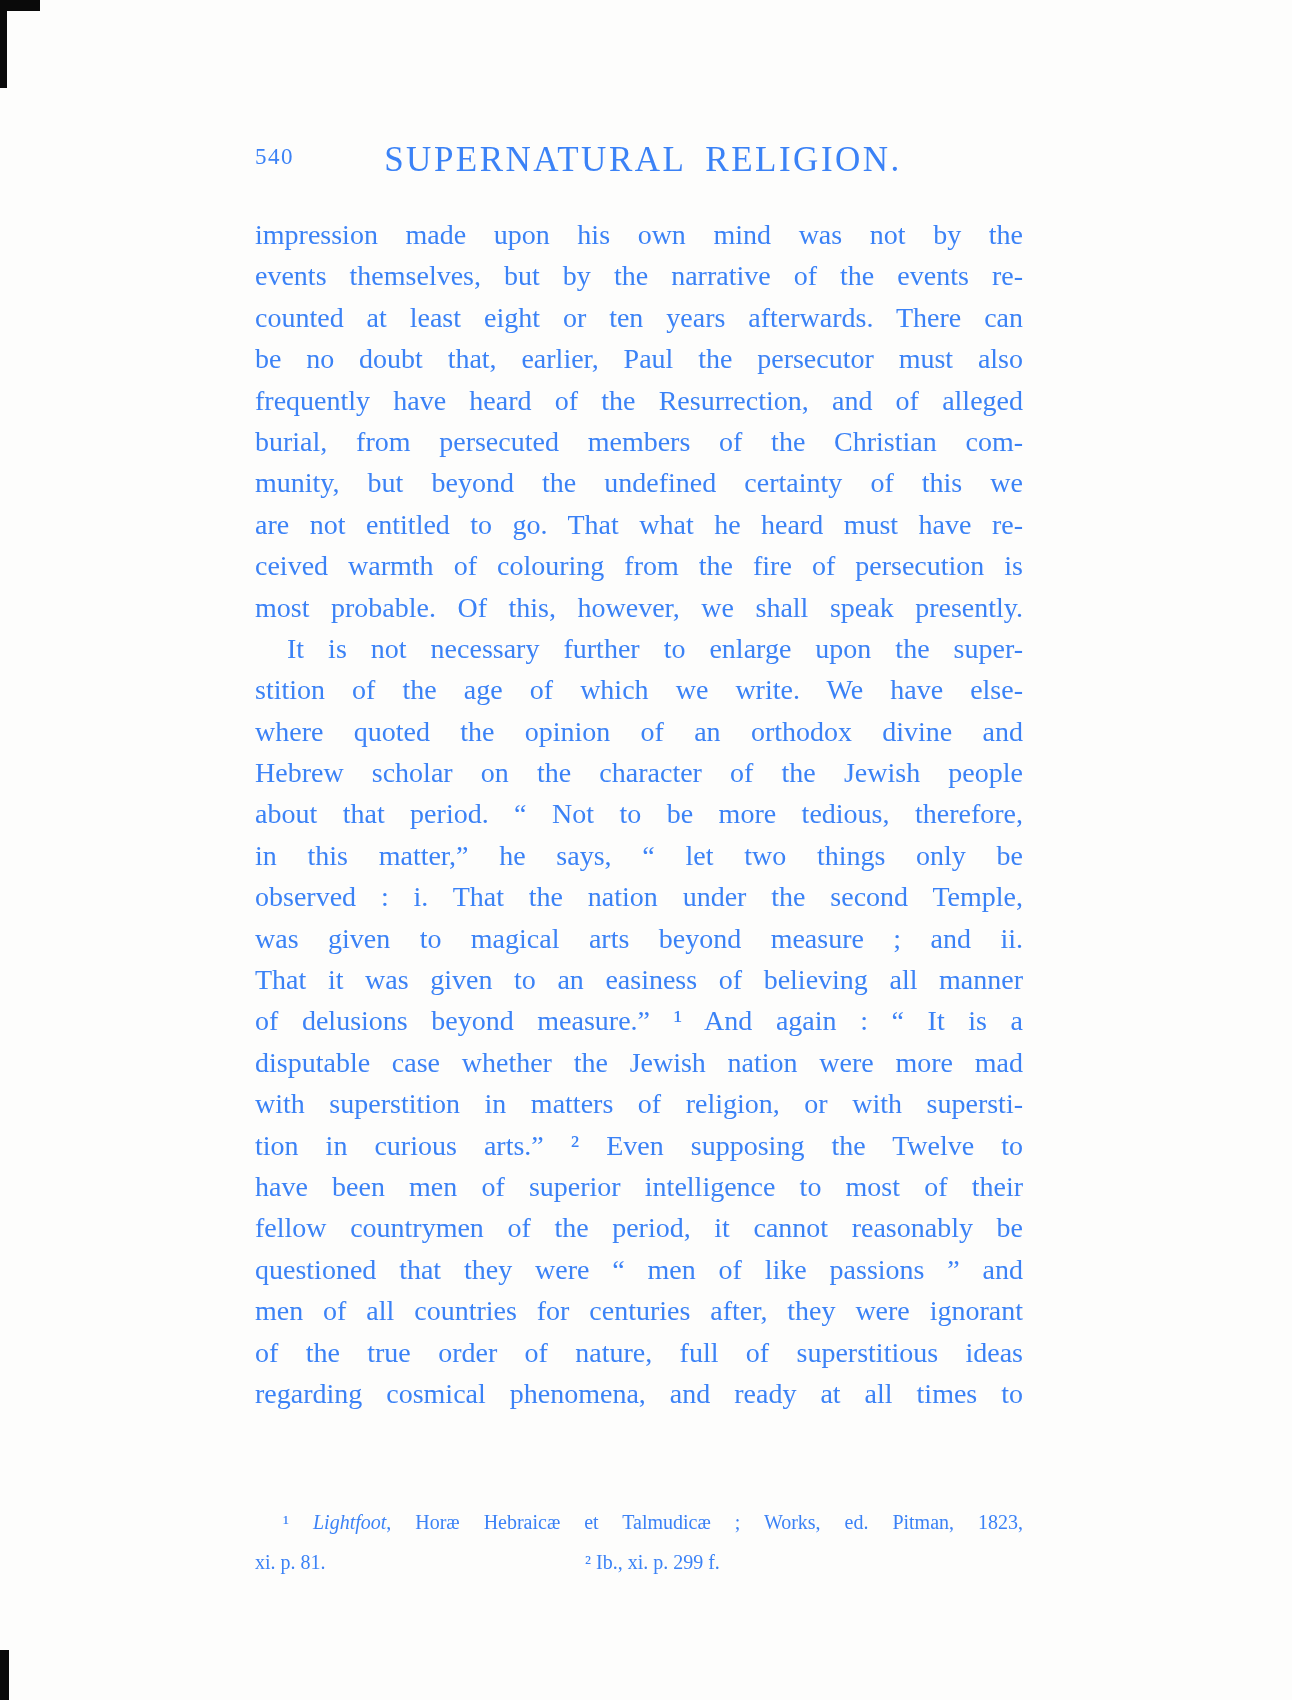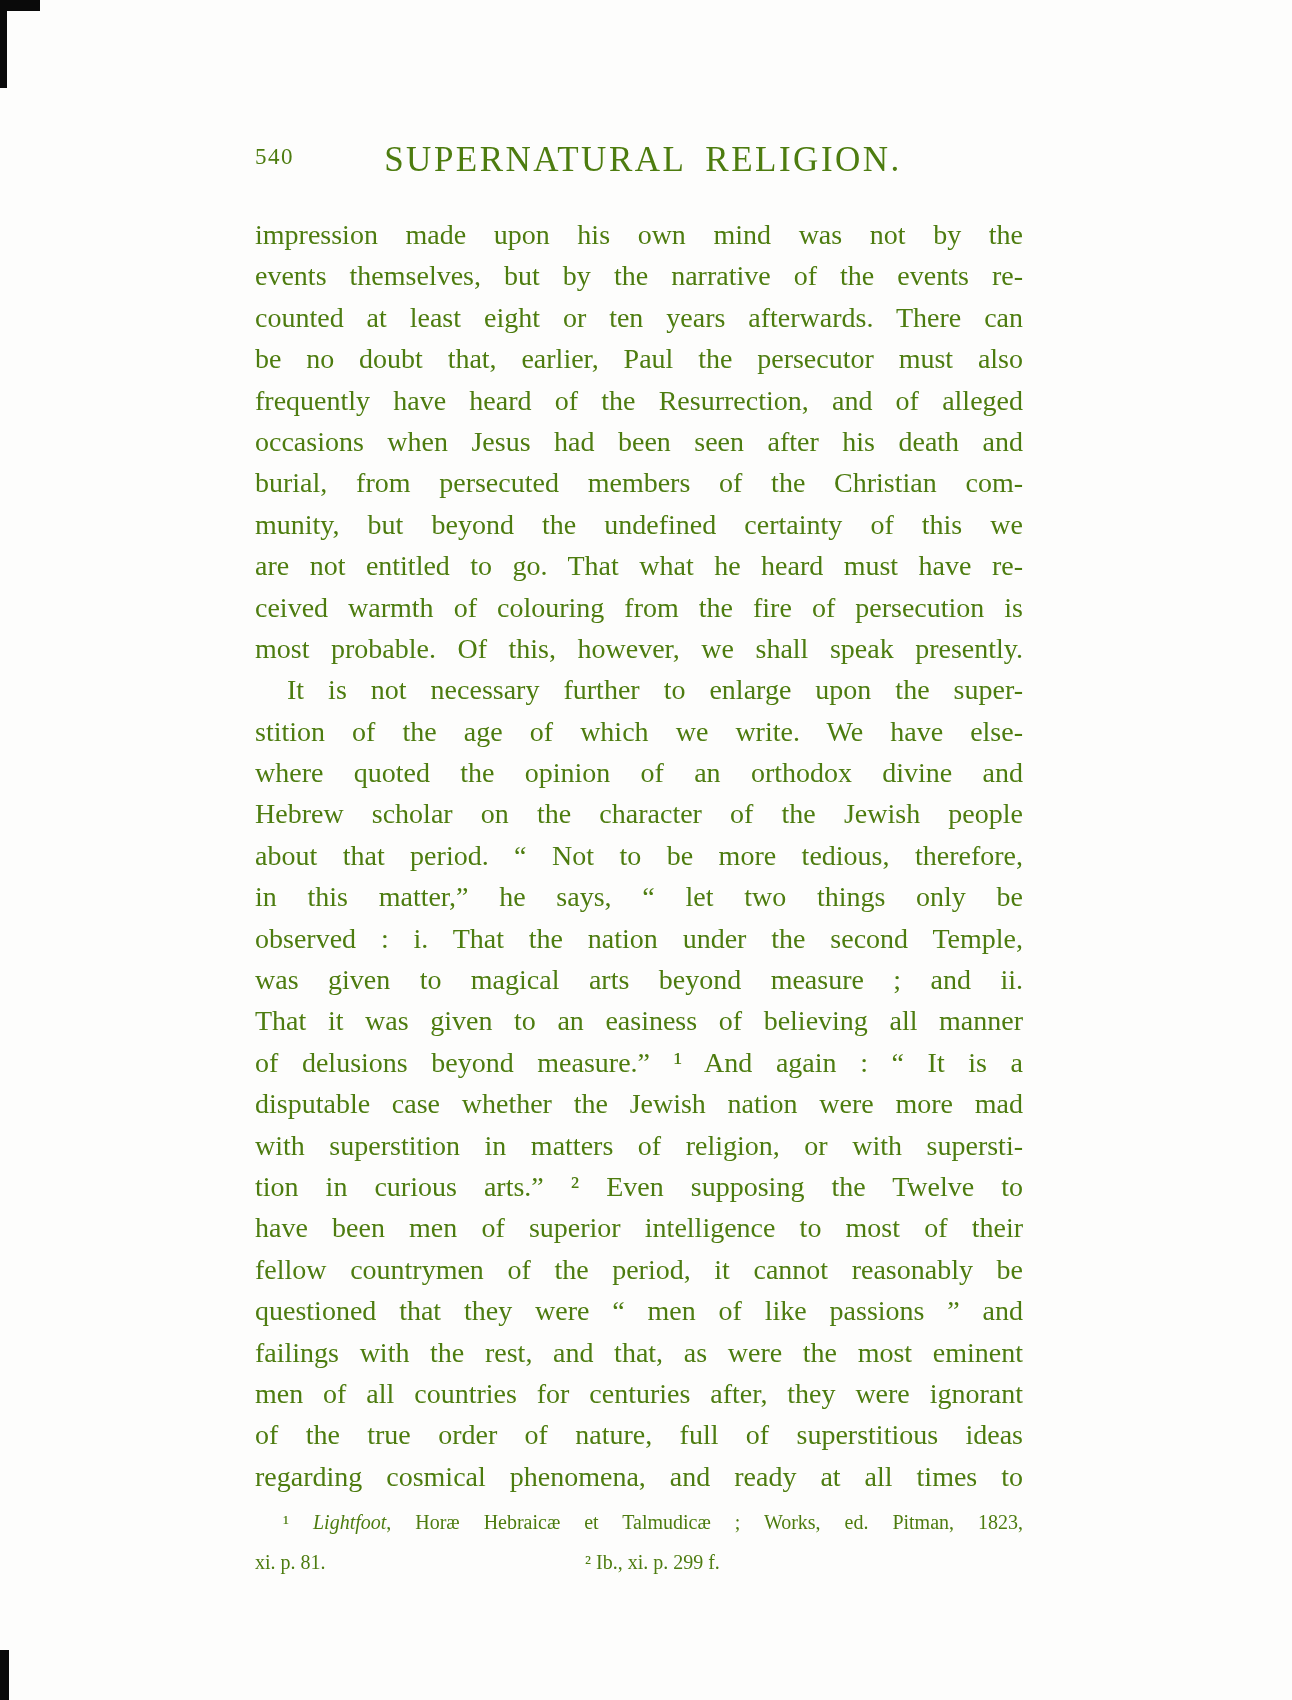--- a/index.html
+++ b/index.html
@@ -6,21 +6,21 @@
     margin: 0;
     padding: 0;
     background: #777;
   }
   .page {
     position: relative;
     width: 1292px;
     height: 1700px;
     background: #fdfdfc;
     font-family: "Liberation Serif", serif;
-    color: #4d7c0f;
+    color: #3b82f6;
     overflow: hidden;
     margin: 0 auto;
   }
   
   .artifact { position: absolute; background: #0a0a0a; }
   .artifact.top-edge   { left: 0; top: 0; width: 40px; height: 11px; }
   .artifact.left-edge  { left: 0; top: 0; width: 7px;  height: 88px; }
   .artifact.bottom-left{ left: 0; top: 1650px; width: 9px; height: 50px; }
 
   .header {
@@ -104,21 +104,20 @@
     <span class="page-number">540</span>
     <div class="running-title">SUPERNATURAL RELIGION.</div>
   </header>
 
   <main class="body-text">
     <div class="line">impression made upon his own mind was not by the</div>
     <div class="line">events themselves, but by the narrative of the events re-</div>
     <div class="line">counted at least eight or ten years afterwards.  There can</div>
     <div class="line">be no doubt that, earlier, Paul the persecutor must also</div>
     <div class="line">frequently have heard of the Resurrection, and of alleged</div>
-    <div class="line">occasions when Jesus had been seen after his death and</div>
     <div class="line">burial, from persecuted members of the Christian com-</div>
     <div class="line">munity, but beyond the undefined certainty of this we</div>
     <div class="line">are not entitled to go.  That what he heard must have re-</div>
     <div class="line">ceived warmth of colouring from the fire of persecution is</div>
     <div class="line">most probable.  Of this, however, we shall speak presently.</div>
 
     <div class="line indent">It is not necessary further to enlarge upon the super-</div>
     <div class="line">stition of the age of which we write.  We have else-</div>
     <div class="line">where quoted the opinion of an orthodox divine and</div>
     <div class="line">Hebrew scholar on the character of the Jewish people</div>
@@ -127,21 +126,20 @@
     <div class="line">observed :  i. That the nation under the second Temple,</div>
     <div class="line">was given to magical arts beyond measure ; and ii.</div>
     <div class="line">That it was given to an easiness of believing all manner</div>
     <div class="line">of delusions beyond measure.” ¹   And again :  “ It is a</div>
     <div class="line">disputable case whether the Jewish nation were more mad</div>
     <div class="line">with superstition in matters of religion, or with supersti-</div>
     <div class="line">tion in curious arts.” ²   Even supposing the Twelve to</div>
     <div class="line">have been men of superior intelligence to most of their</div>
     <div class="line">fellow countrymen of the period, it cannot reasonably be</div>
     <div class="line">questioned that they were “ men of like passions ” and</div>
-    <div class="line">failings with the rest, and that, as were the most eminent</div>
     <div class="line">men of all countries for centuries after, they were ignorant</div>
     <div class="line">of the true order of nature, full of superstitious ideas</div>
     <div class="line">regarding cosmical phenomena, and ready at all times to</div>
   </main>
 
   <footer class="footnotes">
     <div class="fn-line1">
       <span>¹ </span><i>Lightfoot</i><span>, Horæ Hebraicæ et Talmudicæ ;  Works, ed. Pitman, 1823,</span>
     </div>
     <div class="fn-line2">

